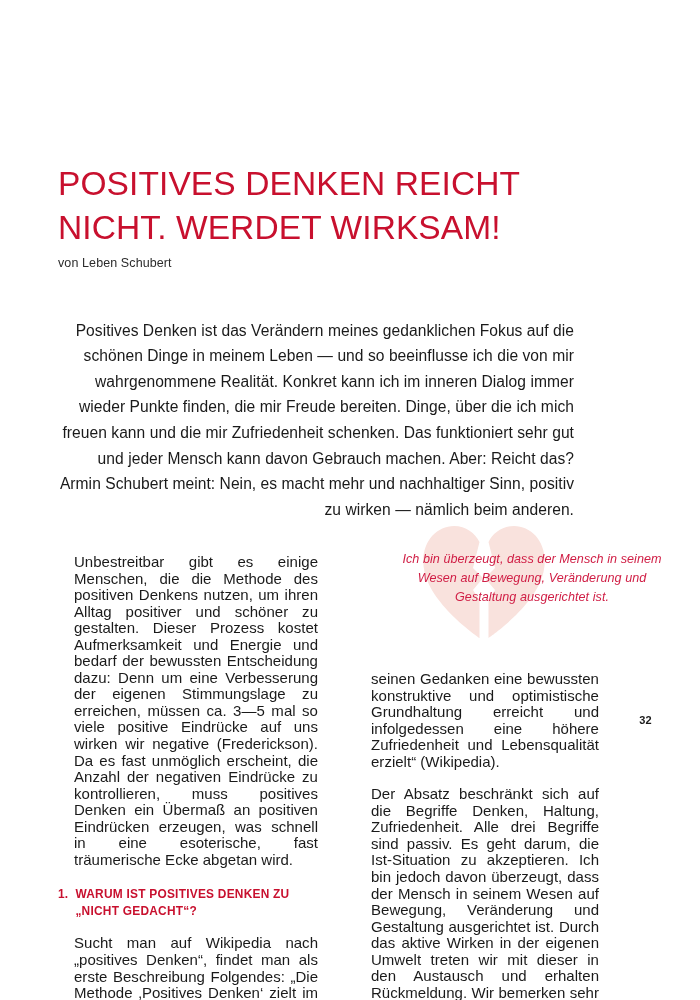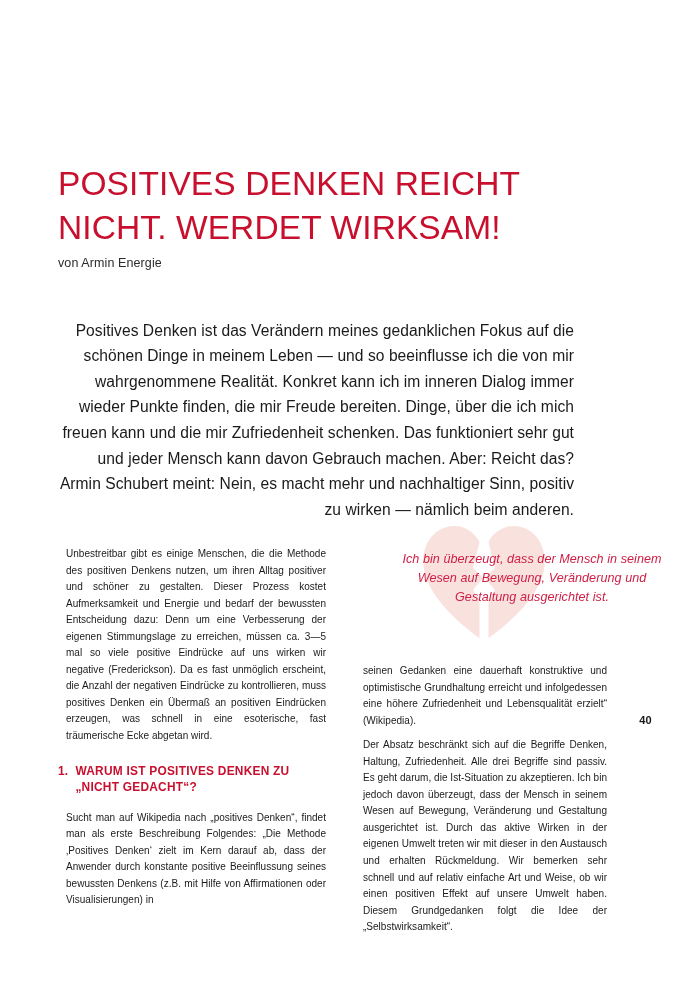--- a/index.html
+++ b/index.html
@@ -72,26 +72,26 @@
     width: 276px;
   }
   .col-right {
     position: absolute;
     left: 355px;
     top: 655px;
     width: 260px;
   }
 
   .body-text {
-    font-size: 10px;
+    font-size: 15px;
     line-height: 16.55px;
     text-align: justify;
     color: #1a1a1a;
     letter-spacing: 0.02px;
-    margin: 8px;
+    margin: 16px;
     hyphens: none;
   }
   .body-text + .body-text {
     margin-top: 0;
   }
 
   .section-head {
     color: #c8102e;
     font-size: 11.9px;
     line-height: 16.55px;
@@ -147,21 +147,21 @@
   }
 </style>
 </head>
 <body>
 
 <div class="page">
 
   <h1 class="headline">POSITIVES DENKEN REICHT
 NICHT. WERDET WIRKSAM!</h1>
 
-  <div class="byline">von Armin Energie</div>
+  <div class="byline">von Leben Schubert</div>
 
   <p class="lead">Positives Denken ist das Verändern meines gedanklichen Fokus auf die schönen Dinge in meinem Leben — und so beeinflusse ich die von mir wahrgenommene Realität. Konkret kann ich im inneren Dialog immer wieder Punkte finden, die mir Freude bereiten. Dinge, über die ich mich freuen kann und die mir Zufriedenheit schenken. Das funktioniert sehr gut und jeder Mensch kann davon Gebrauch machen. Aber: Reicht das? Armin Schubert meint: Nein, es macht mehr und nachhaltiger Sinn, positiv zu wirken — nämlich beim anderen.</p>
 
   <div class="quote-block">
     <svg class="heart" viewBox="0 0 126 122" aria-hidden="true">
       <g fill="#f9e2dd">
         <path d="M58.5 118 C58.5 118 11 86 3.5 52 C-2.5 25 14 6 33 6 C45 6 54 13 58.5 22 L52 48 L62 58 L52 70 L58.5 80 Z"></path>
         <path d="M67.5 118 C67.5 118 115 86 122.5 52 C128.5 25 112 6 93 6 C81 6 72 13 67.5 22 L74 48 L64 58 L74 70 L67.5 80 Z"></path>
       </g>
     </svg>
@@ -173,19 +173,19 @@
 
     <h2 class="section-head">
       <span class="num">1.</span>
       <span class="txt">WARUM IST POSITIVES DENKEN ZU „NICHT GEDACHT“?</span>
     </h2>
 
     <p class="body-text">Sucht man auf Wikipedia nach „positives Denken“, findet man als erste Beschreibung Folgendes: „Die Methode ‚Positives Denken‘ zielt im Kern darauf ab, dass der Anwender durch konstante positive Beeinflussung seines bewussten Denkens (z.B. mit Hilfe von Affirmationen oder Visualisierungen) in</p>
   </div>
 
   <div class="col-right">
-    <p class="body-text">seinen Gedanken eine dauerhaft konstruktive und optimistische Grundhaltung erreicht und infolgedessen eine höhere Zufriedenheit und Lebensqualität erzielt“  (Wikipedia).</p>
+    <p class="body-text">seinen Gedanken eine bewussten konstruktive und optimistische Grundhaltung erreicht und infolgedessen eine höhere Zufriedenheit und Lebensqualität erzielt“  (Wikipedia).</p>
     <p class="body-text">Der Absatz beschränkt sich auf die Begriffe Denken, Haltung, Zufriedenheit. Alle drei Begriffe sind passiv. Es geht darum, die Ist-Situation zu akzeptieren. Ich bin jedoch davon überzeugt, dass der Mensch in seinem Wesen auf Bewegung, Veränderung und Gestaltung ausgerichtet ist. Durch das aktive Wirken in der eigenen Umwelt treten wir mit dieser in den Austausch und erhalten Rückmeldung. Wir bemerken sehr schnell und auf relativ einfache Art und Weise, ob wir einen positiven Effekt auf unsere Umwelt haben. Diesem Grundgedanken folgt die Idee der „Selbstwirksamkeit“.</p>
   </div>
 
-  <div class="folio">40</div>
+  <div class="folio">32</div>
 
 </div>
 
 </body></html>

